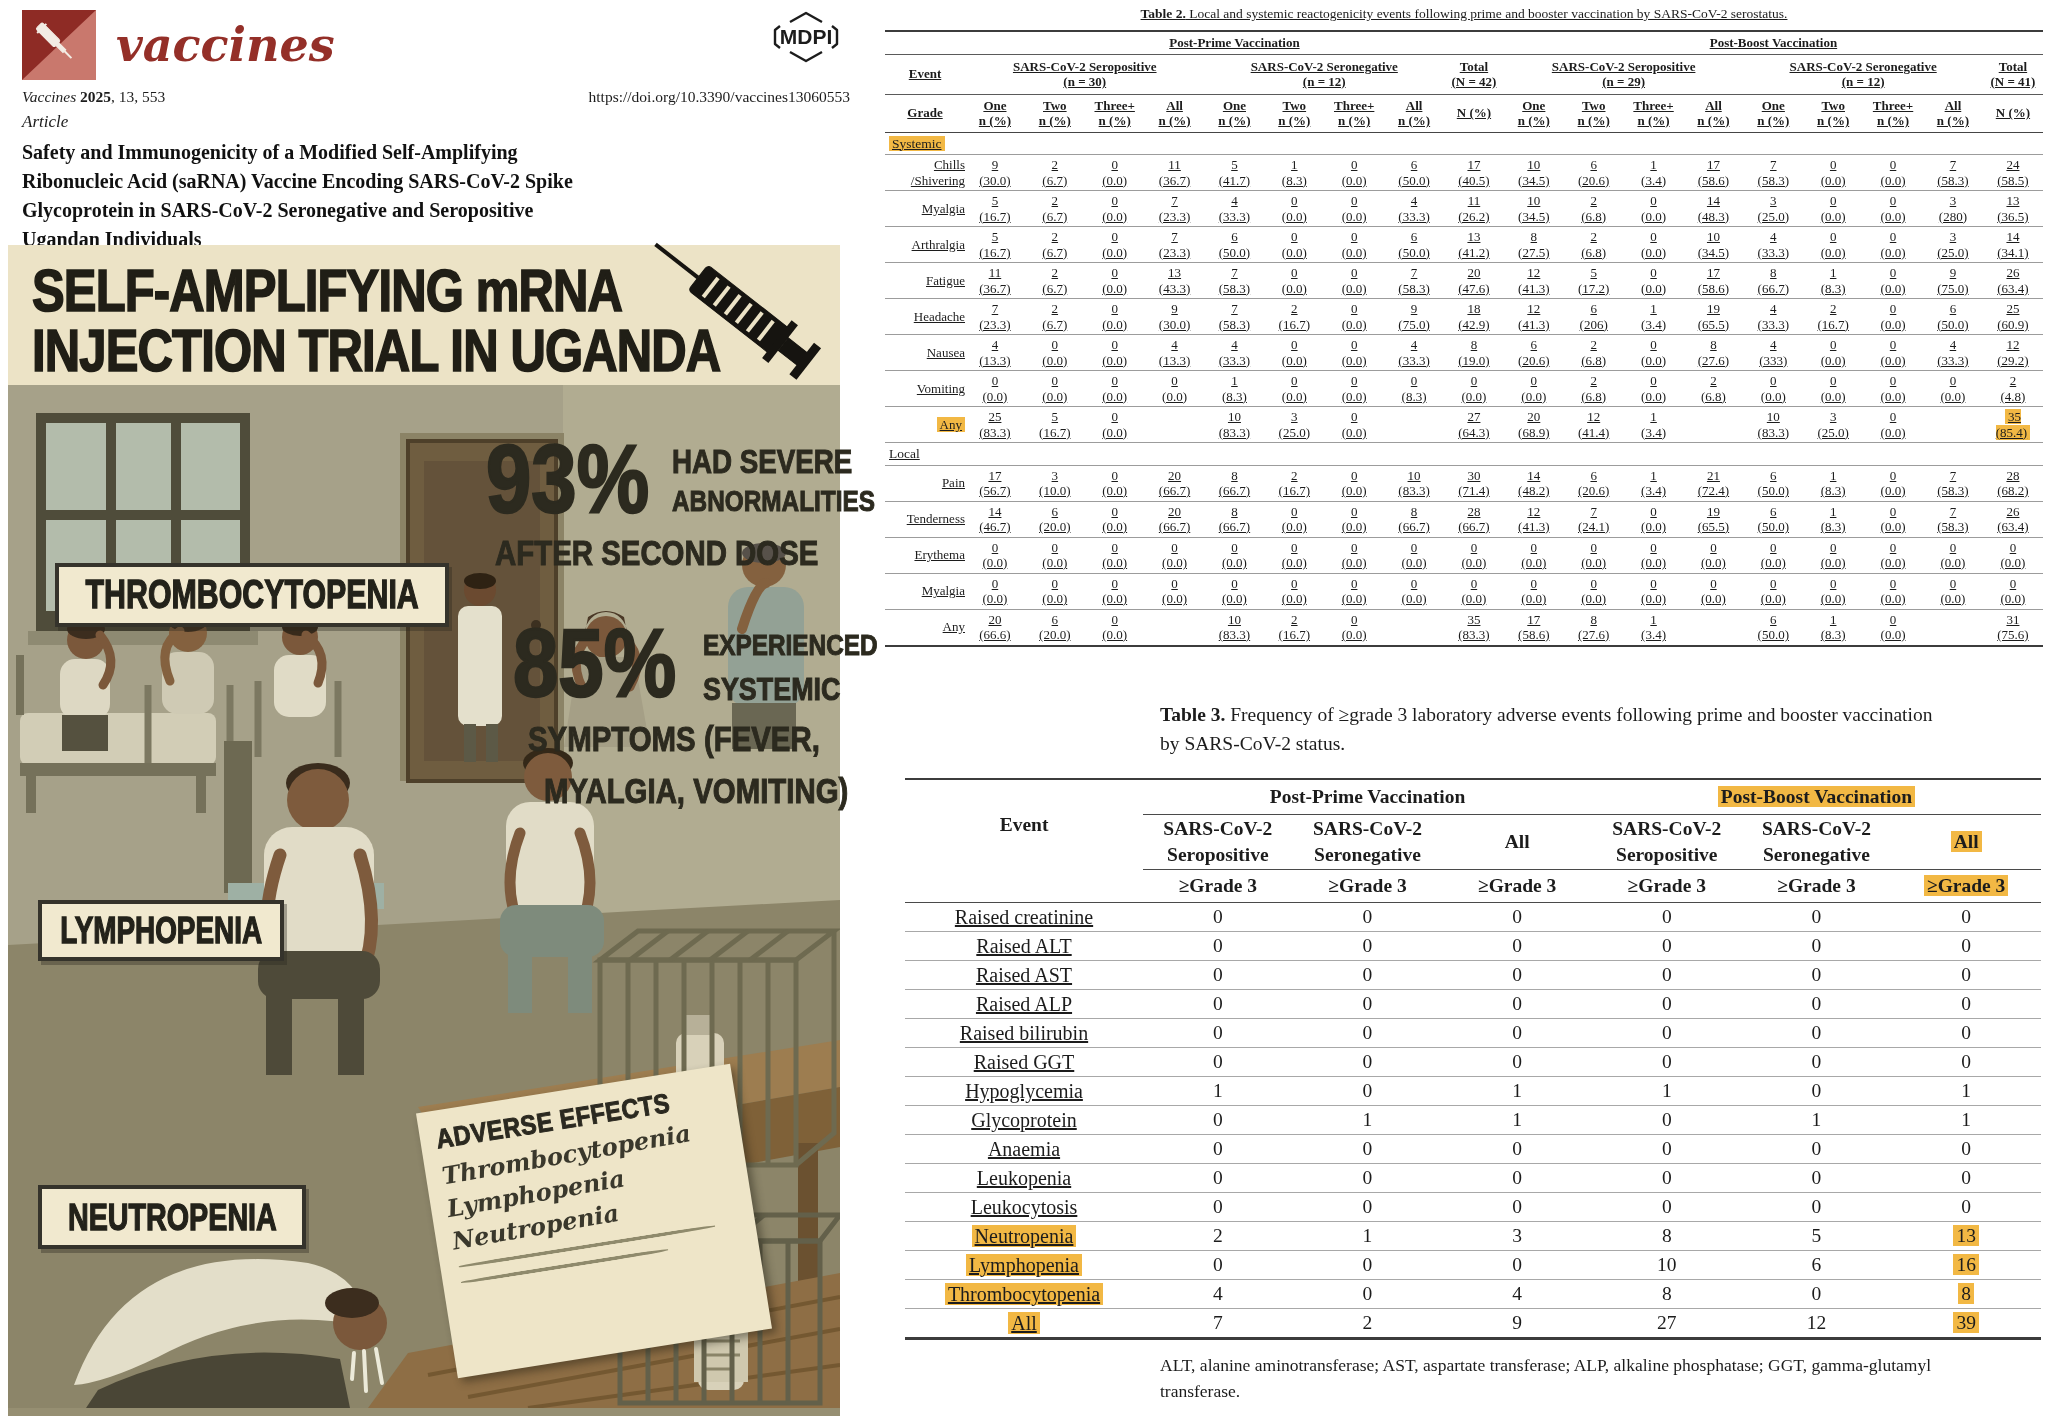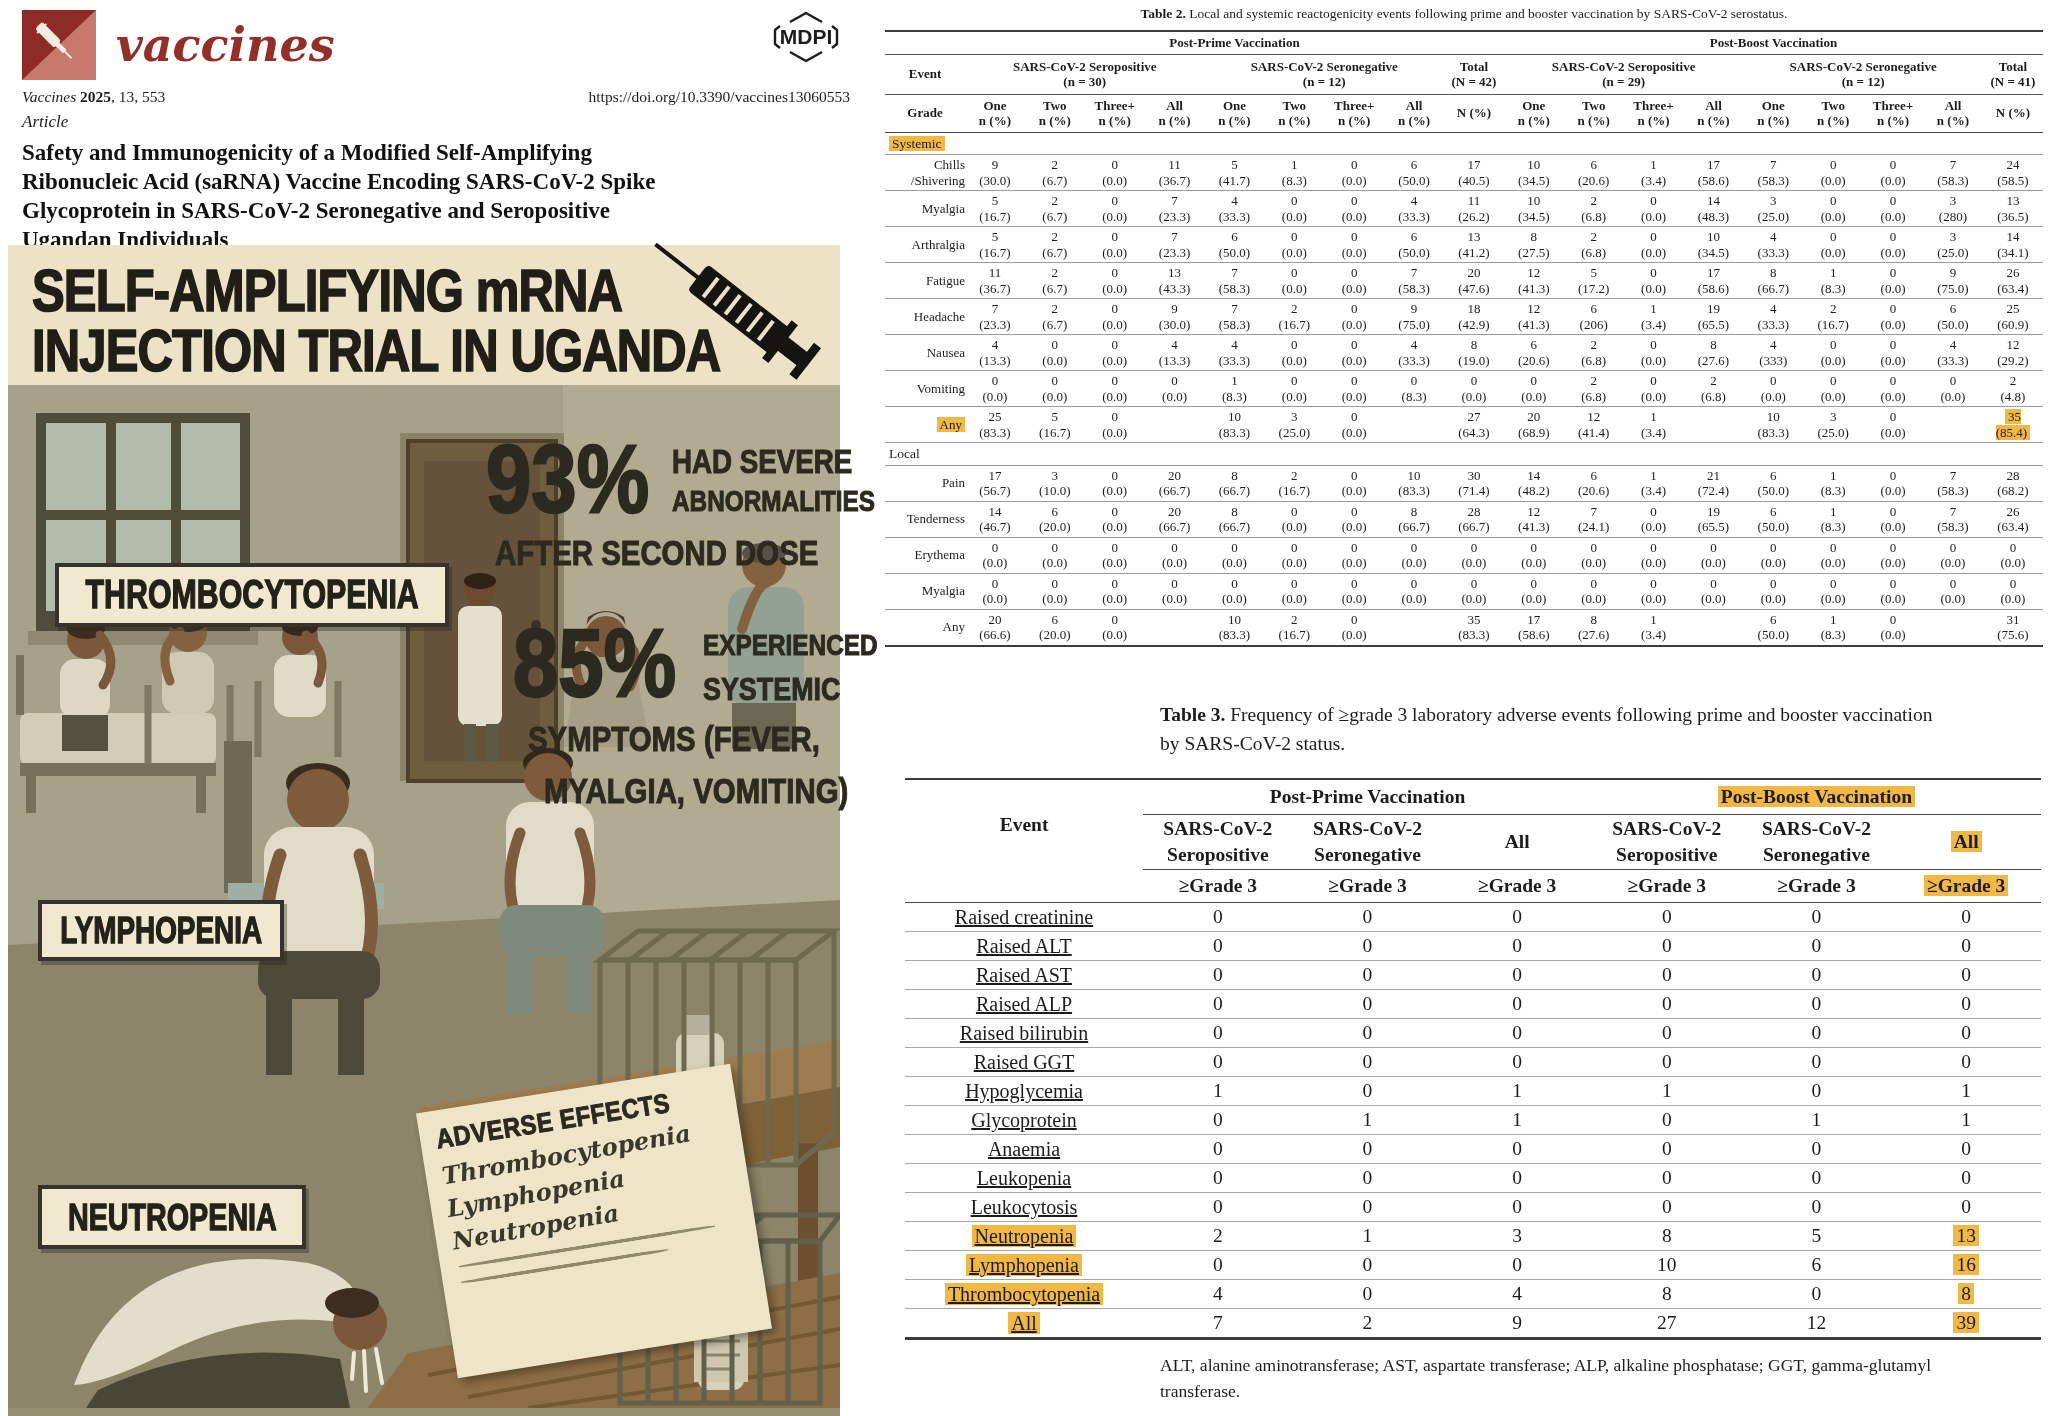--- a/index.html
+++ b/index.html
@@ -7,21 +7,21 @@
         font-family:"Liberation Serif",serif;color:#1c1c1c;}
   .abs{position:absolute;}
 
   
   #logo-square{left:22px;top:10px;width:74px;height:70px;}
   #wordmark{left:116px;top:18px;font-family:"DejaVu Serif",serif;font-style:italic;font-weight:bold;
             font-size:46px;color:#942f28;}
   #citation{left:22px;top:88px;font-size:15.5px;}
   #citation .it{font-style:italic;} #citation .bd{font-weight:bold;}
   #article-label{left:22px;top:112px;font-style:italic;font-size:17px;}
-  #paper-title{left:22px;top:138px;width:660px;font-weight:bold;font-size:23px;line-height:29px;color:#111;}
+  #paper-title{left:22px;top:138px;width:660px;font-weight:bold;font-size:20px;line-height:29px;color:#111;}
   #doi{left:430px;top:88px;width:420px;text-align:right;font-size:15.5px;}
   #mdpi{left:768px;top:10px;width:76px;height:54px;}
 
   
   #info{left:8px;top:245px;width:832px;height:1373px;background:#968f72;}
   #banner{left:0;top:0;width:832px;height:140px;background:#ece3c6;}
   .bannerline{position:absolute;left:24px;font-family:"Liberation Sans",sans-serif;font-weight:700;
               color:#201e16;font-size:57px;letter-spacing:-1px;white-space:nowrap;
               -webkit-text-stroke:1.6px #201e16;transform:scale(.86,1.05);transform-origin:0 0;}
   #scene{left:0;top:140px;width:832px;height:1023px;}
@@ -35,21 +35,21 @@
   #note{left:427px;top:842px;width:318px;height:268px;background:#eee5c8;transform:rotate(-9deg);
         box-shadow:4px 5px 8px rgba(30,28,18,.45);padding:14px 10px 0 16px;box-sizing:border-box;}
   #note-title{font-family:"Liberation Sans",sans-serif;font-weight:700;font-size:27px;color:#2b2920;
         letter-spacing:.5px;transform:scale(.88,1);transform-origin:0 0;white-space:nowrap;
         -webkit-text-stroke:1px #2b2920;}
   .note-line{font-family:"DejaVu Serif",serif;font-style:italic;font-weight:bold;font-size:24px;
         color:#3a382c;margin-top:4px;transform:rotate(-1deg);}
   .squiggle{height:0;border-top:4px solid #8f8a6c;border-radius:40%;margin:12px 30px 0 2px;}
 
   
-  #t2{left:885px;top:6px;width:1158px;}
+  #t2{left:885px;top:6px;width:1158px;text-decoration:underline;}
   #t2-caption{text-align:center;font-size:13.5px;margin-bottom:8px;}
   #t3-caption{left:1160px;top:700px;width:884px;font-size:19.5px;line-height:29px;}
   .capb{font-weight:bold;}
   table{border-collapse:collapse;table-layout:fixed;}
   #t2 table{width:100%;}
   #t2 th,#t2 td{font-size:13px;line-height:15.5px;text-align:center;vertical-align:middle;
         padding:2px 0;overflow:hidden;}
   #t2 th{font-weight:bold;}
   #t2 col.evt{width:80px;}
   #t2 tr.phase th{border-top:2.5px solid #3c3c3c;border-bottom:1px solid #5a5a5a;padding:3px 0;}

